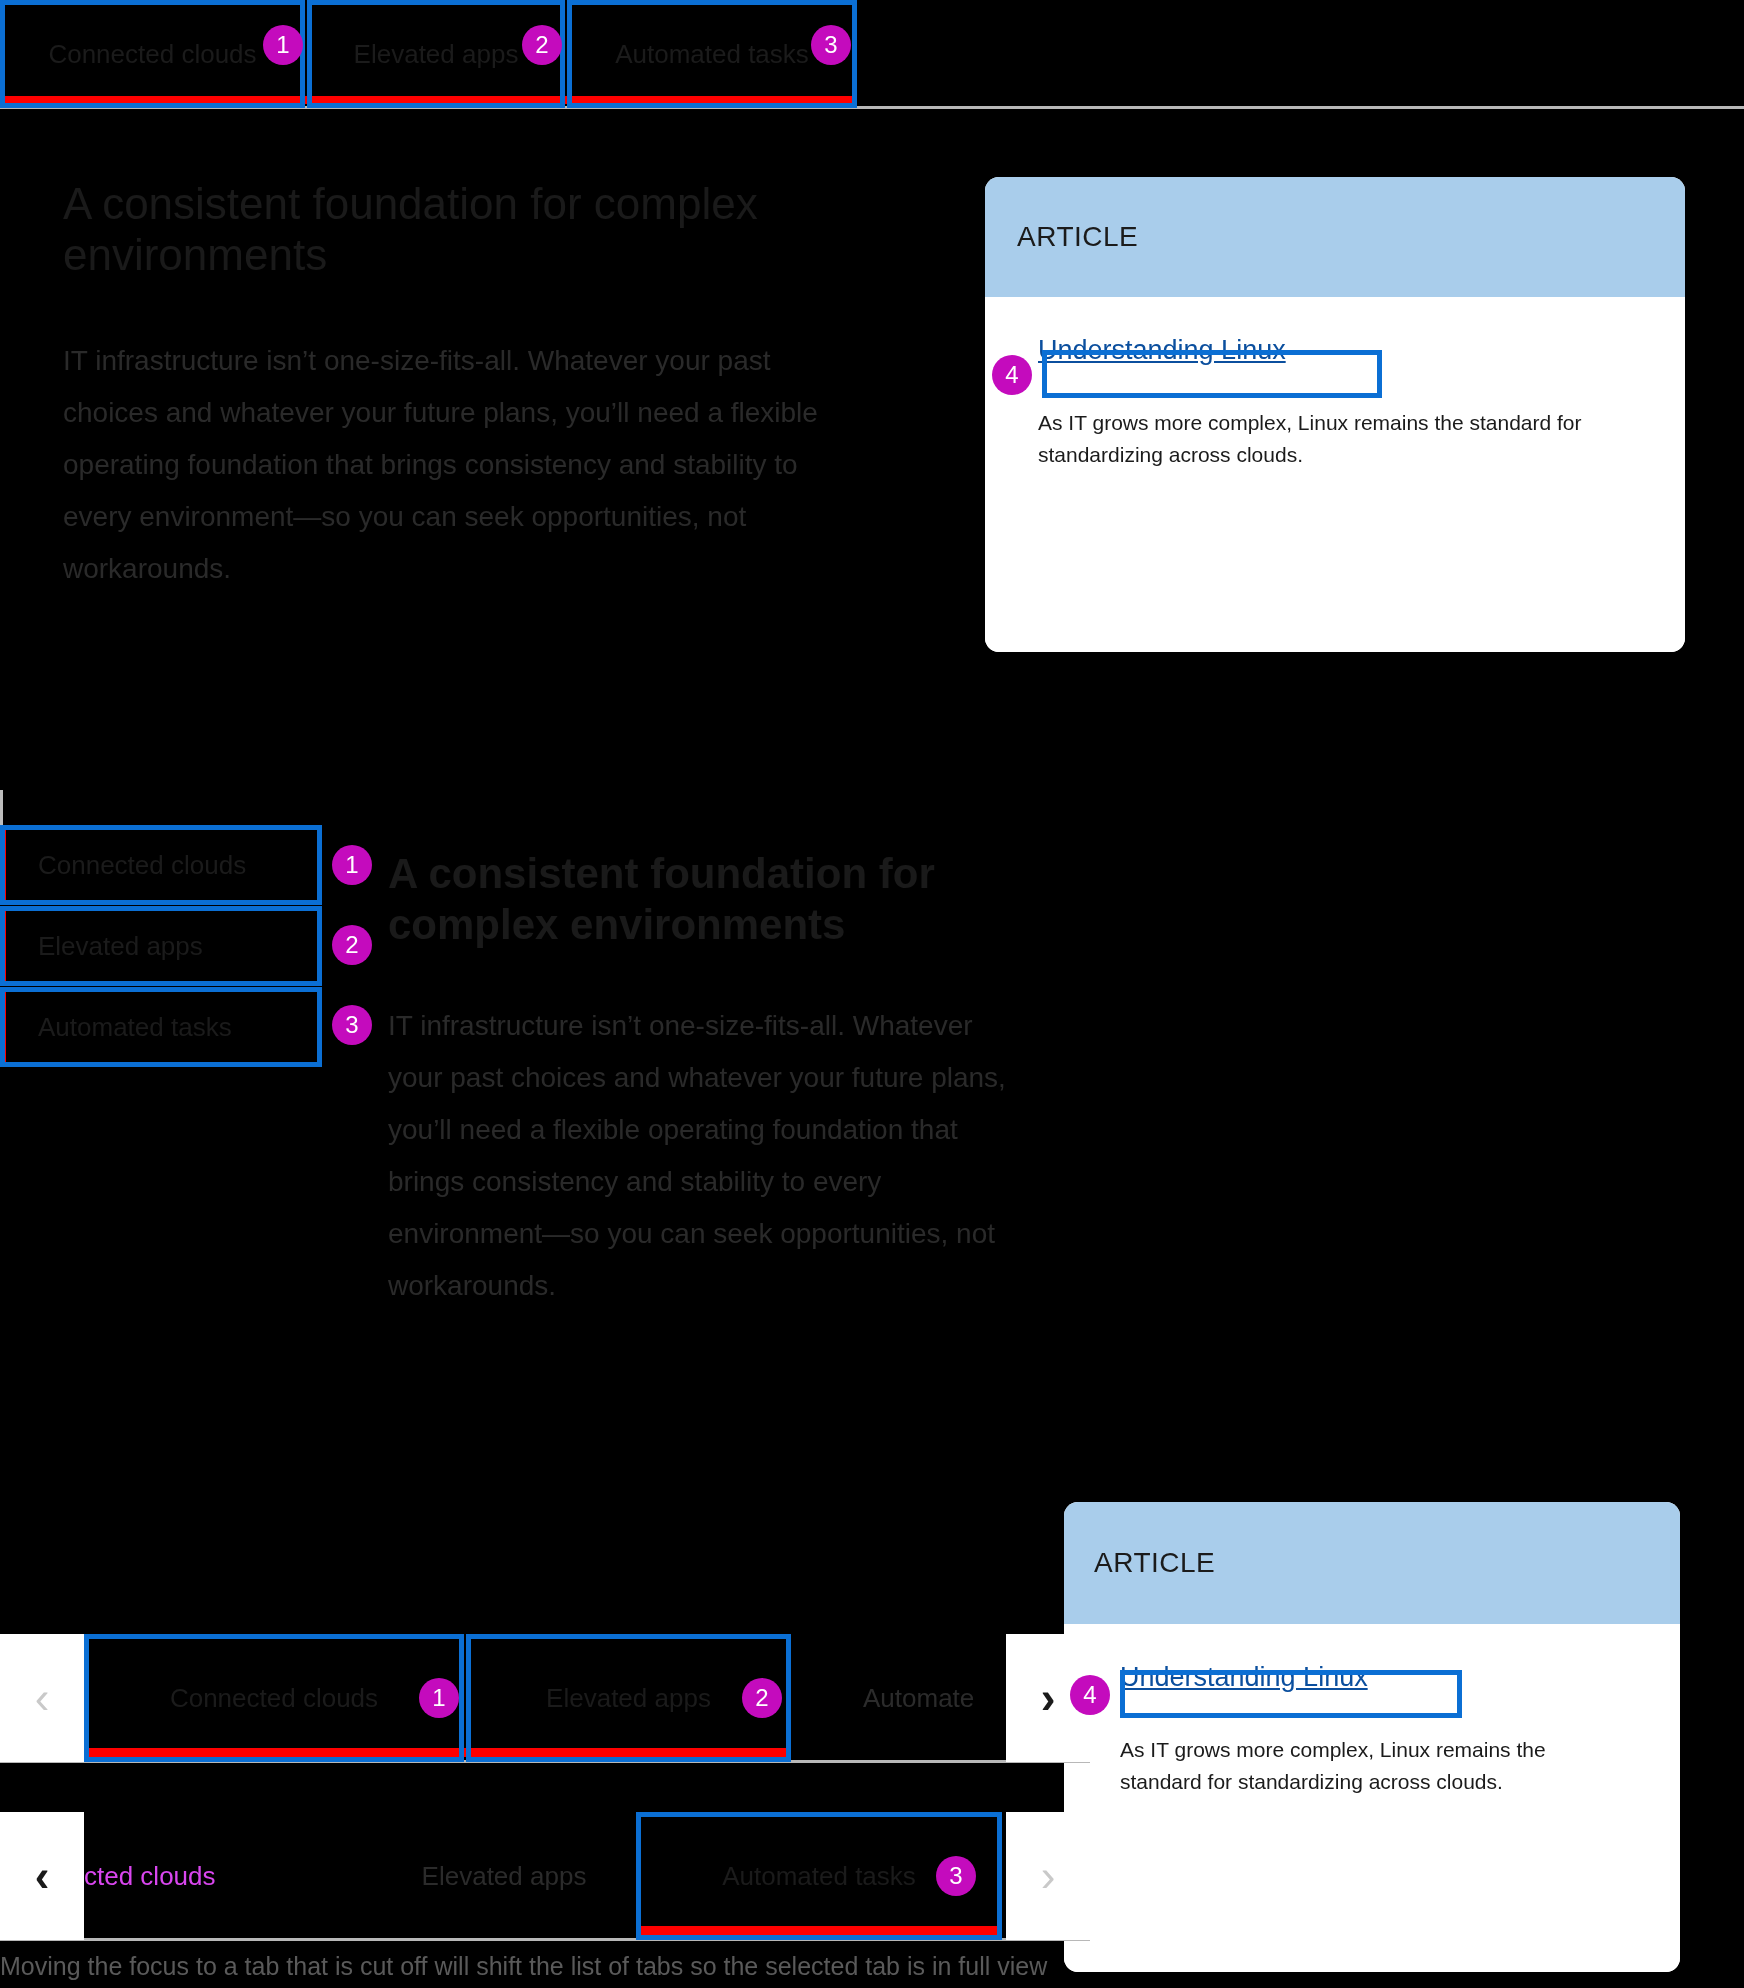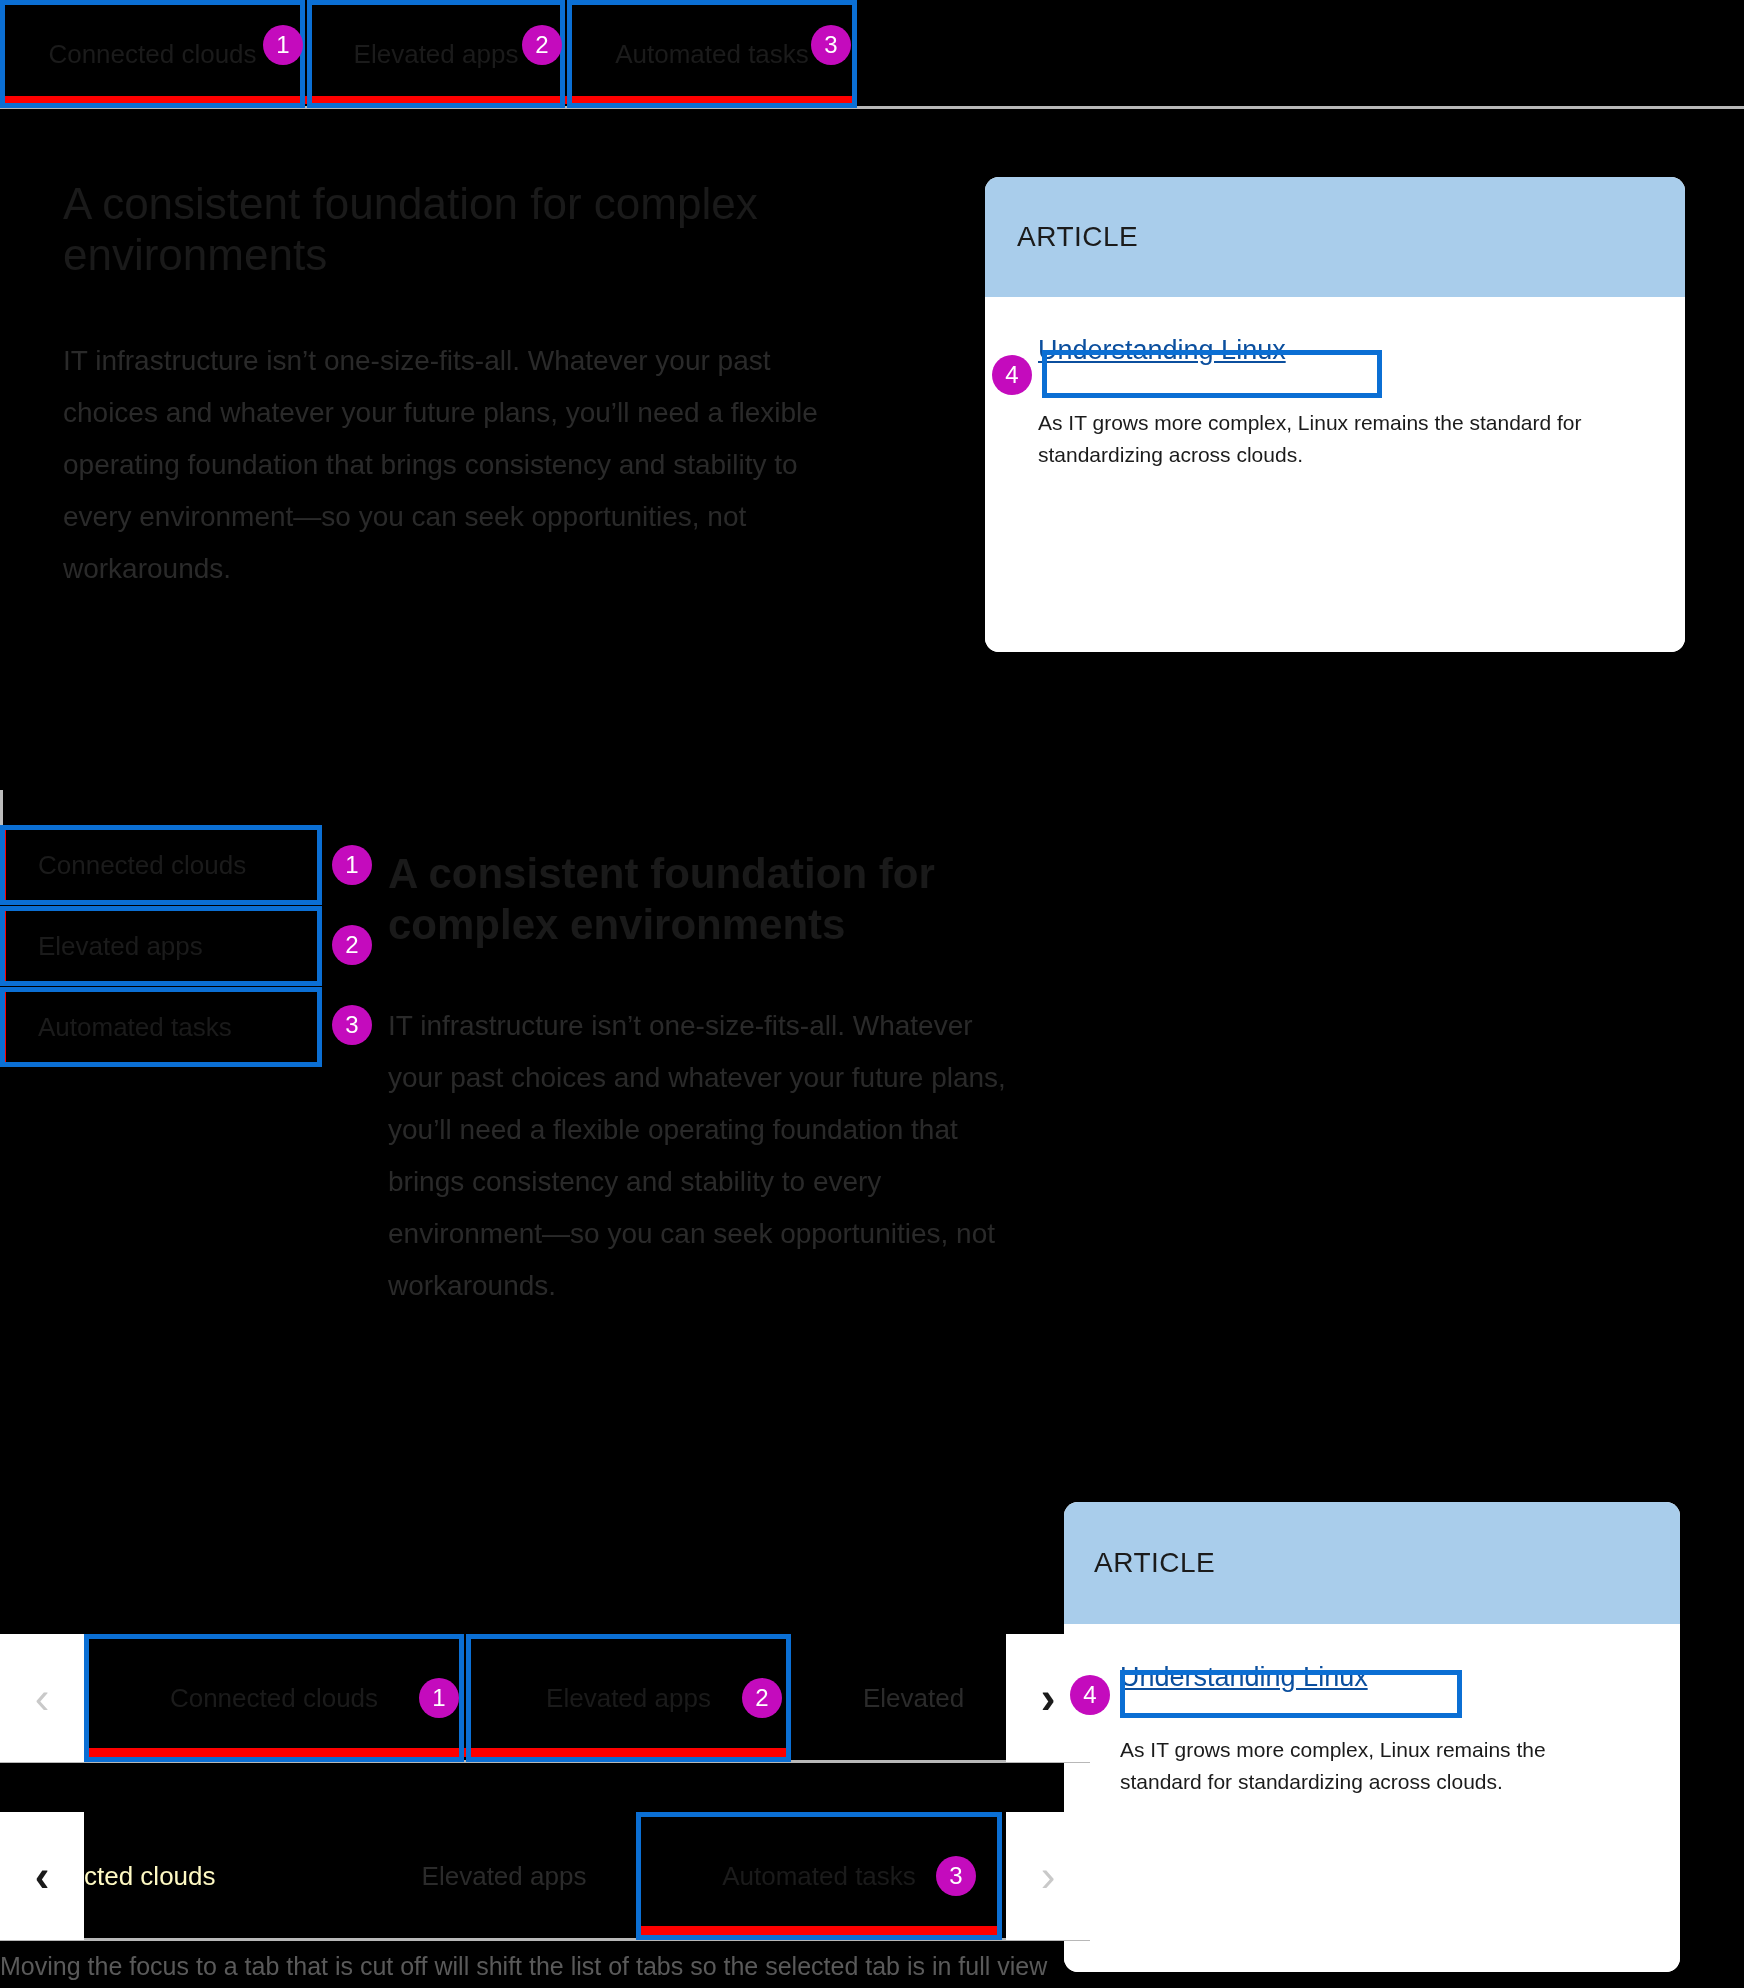--- a/index.html
+++ b/index.html
@@ -242,21 +242,21 @@
       <span class="tab-label">Connected clouds</span>
     </div>
     <div class="badge" style="left:419px; top:44px;">1</div>
 
     <div class="s-tab" style="left:466px; width:325px;">
       <span class="tab-label">Elevated apps</span>
     </div>
     <div class="badge" style="left:742px; top:44px;">2</div>
 
     <div class="s-tab" style="left:793px; width:215px; justify-content:flex-start; padding-left:70px;">
-      <span class="tab-label" style="color:#2b2b2b;">Elevated</span>
+      <span class="tab-label" style="color:#2b2b2b;">Automate</span>
     </div>
 
     <div class="red-bar" style="left:84px; top:114px; width:707px; height:9px;"></div>
     <div class="focus-ring" style="left:84px; top:0px; width:380px; height:128px;"></div>
     <div class="focus-ring" style="left:466px; top:0px; width:325px; height:128px;"></div>
 
     <div class="scroll-underline" style="left:0px; top:126px; width:1090px;"></div>
 
     <div class="scroll-arrow" style="left:0px; color:#c9c9c9;">
       <span>‹</span>
@@ -264,21 +264,21 @@
     <div class="scroll-arrow" style="left:1006px; color:#1b1b1b; font-weight:bold;">
       <span>›</span>
     </div>
   </div>
 
   <div class="scroller" style="left:0px; top:1812px; width:1090px;">
 
     <div class="scroll-track" style="left:0px; width:1090px;"></div>
 
     <div class="s-tab" style="left:84px; width:290px; justify-content:flex-start; padding-left:0px;">
-      <span class="tab-label" style="color:#fef9c3;">cted clouds</span>
+      <span class="tab-label" style="color:#d946ef;">cted clouds</span>
     </div>
 
     <div class="s-tab" style="left:374px; width:260px;">
       <span class="tab-label" style="color:#2b2b2b;">Elevated apps</span>
     </div>
 
     <div class="s-tab" style="left:636px; width:366px;">
       <span class="tab-label">Automated tasks</span>
     </div>
     <div class="badge" style="left:936px; top:44px;">3</div>

